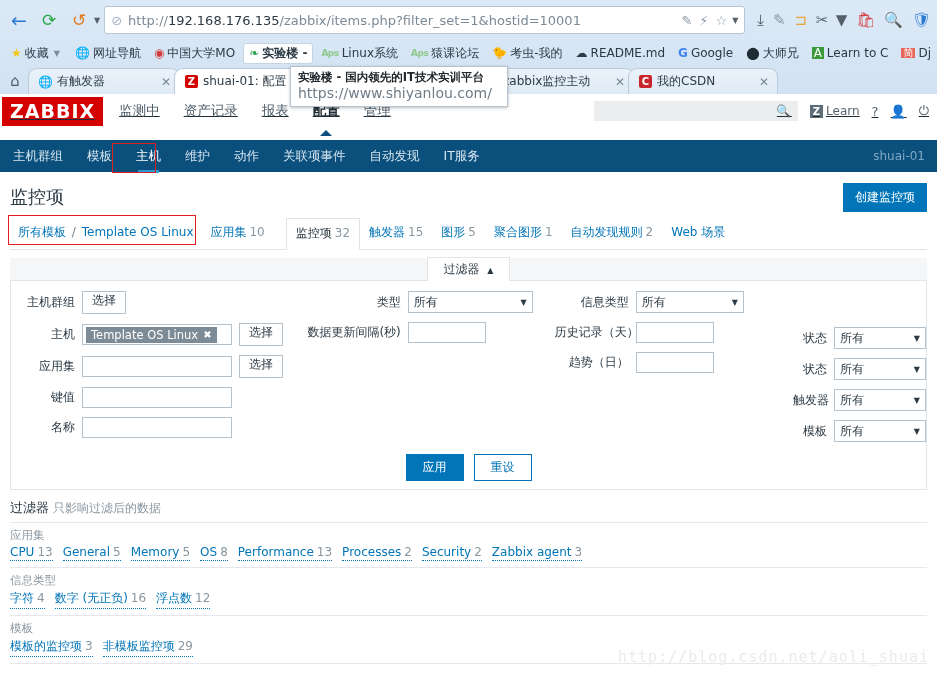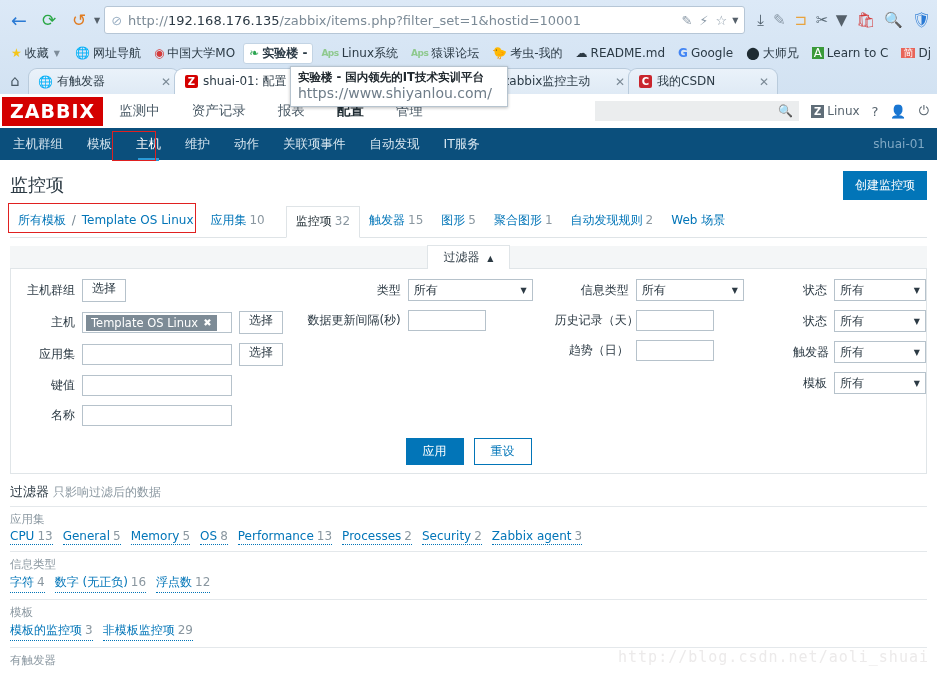--- a/index.html
+++ b/index.html
@@ -58,25 +58,25 @@
 
   
   .tooltip{position:absolute;left:290px;top:0px;width:202px;background:#fff;
            border:1px solid #b7c4cf;box-shadow:0 1px 3px rgba(0,0,0,.25);
            padding:3px 7px 5px;z-index:50;}
   .tooltip .t1{font-size:11.5px;font-weight:bold;color:#20282e;white-space:nowrap;overflow:hidden;}
   .tooltip .t2{font-size:14px;color:#6f7d89;white-space:nowrap;}
 
   
   .app{position:relative;background:#fff;height:576px;overflow:hidden;}
-  .zheader{height:34px;display:flex;align-items:center;padding:0 8px 0 0;background:#fff;
-           border-bottom:none;}
+  .zheader{height:34px;display:flex;align-items:center;padding:0 8px 12px 0;background:#fff;
+           border-bottom:none;text-decoration:underline;}
   .logo{background:#d40000;color:#fff;font-weight:bold;font-size:19px;letter-spacing:1px;
         padding:3px 8px 4px;margin:0 14px 0 2px;font-family:"DejaVu Sans","Liberation Sans",sans-serif;}
-  .topnav{display:flex;align-items:center;gap:28px;font-size:13.5px;color:#4a5a66;}
+  .topnav{display:flex;align-items:center;gap:20px;font-size:13.5px;color:#4a5a66;}
   .topnav .item{padding:6px 2px;position:relative;}
   .topnav .item.active{color:#1f2c33;font-weight:bold;}
   .topnav .item.active:after{content:"";position:absolute;left:50%;bottom:-10px;margin-left:-6px;
       width:0;height:0;border-left:6px solid transparent;border-right:6px solid transparent;
       border-bottom:6px solid #0b4f7c;}
   .topright{margin-left:auto;display:flex;align-items:center;gap:12px;}
   .searchbox{width:192px;height:20px;background:#ebedee;border:none;display:flex;align-items:center;
              padding:0 6px;}
   .searchbox input{flex:1;border:none;background:transparent;outline:none;font-size:12px;}
   .search-ico{color:#5f6d78;font-size:12px;}
@@ -112,21 +112,21 @@
                  background:#f4f6f7;border-bottom:1px solid #e0e5e8;}
   .filtertab{background:#fff;border:1px solid #e0e5e8;border-bottom:none;font-size:12px;
              padding:3px 16px 3px;color:#2c3a44;margin-bottom:-1px;}
   .filtertab .arrow{font-size:8px;padding-left:4px;}
   .filterbody{background:#fff;border:1px solid #e0e5e8;border-top:none;padding:10px 0 8px;}
   .fgrid{display:flex;}
   .fcol{display:flex;flex-direction:column;gap:9px;}
   .fcol.c1{width:290px;padding-left:8px;}
   .fcol.c2{width:250px;}
   .fcol.c3{width:240px;}
-  .fcol.c4{flex:1;}
+  .fcol.c4{flex:1;margin-top:36px;}
   .frow{display:flex;align-items:center;gap:7px;}
   .flabel{font-size:12px;color:#2c3a44;text-align:right;white-space:nowrap;}
   .c1 .flabel{width:56px;}
   .c2 .flabel{width:94px;}
   .c3 .flabel{width:74px;}
   .c4 .flabel{width:34px;}
   .finput{height:21px;border:1px solid #b6c2cb;background:#fff;font-size:12px;padding:0 5px;
           color:#2c3a44;box-sizing:border-box;}
   .finput.w-lg{width:150px;}
   .finput.w-md{width:78px;}
@@ -296,21 +296,21 @@
       <div class="item active">配置</div>
       <div class="item">管理</div>
     </div>
     <div class="topright">
       <div class="searchbox">
         <input type="text" placeholder="" style="">
         <span class="search-ico">🔍</span>
       </div>
       <div class="share">
         <span class="zbadge">Z</span>
-        <span>Linux</span>
+        <span>Learn</span>
       </div>
       <span class="hicon">?</span>
       <span class="hicon">👤</span>
       <span class="hicon">⏻</span>
     </div>
   </div>
 
   <div class="subnav">
     <div class="item">主机群组</div>
     <div class="item">模板</div>

